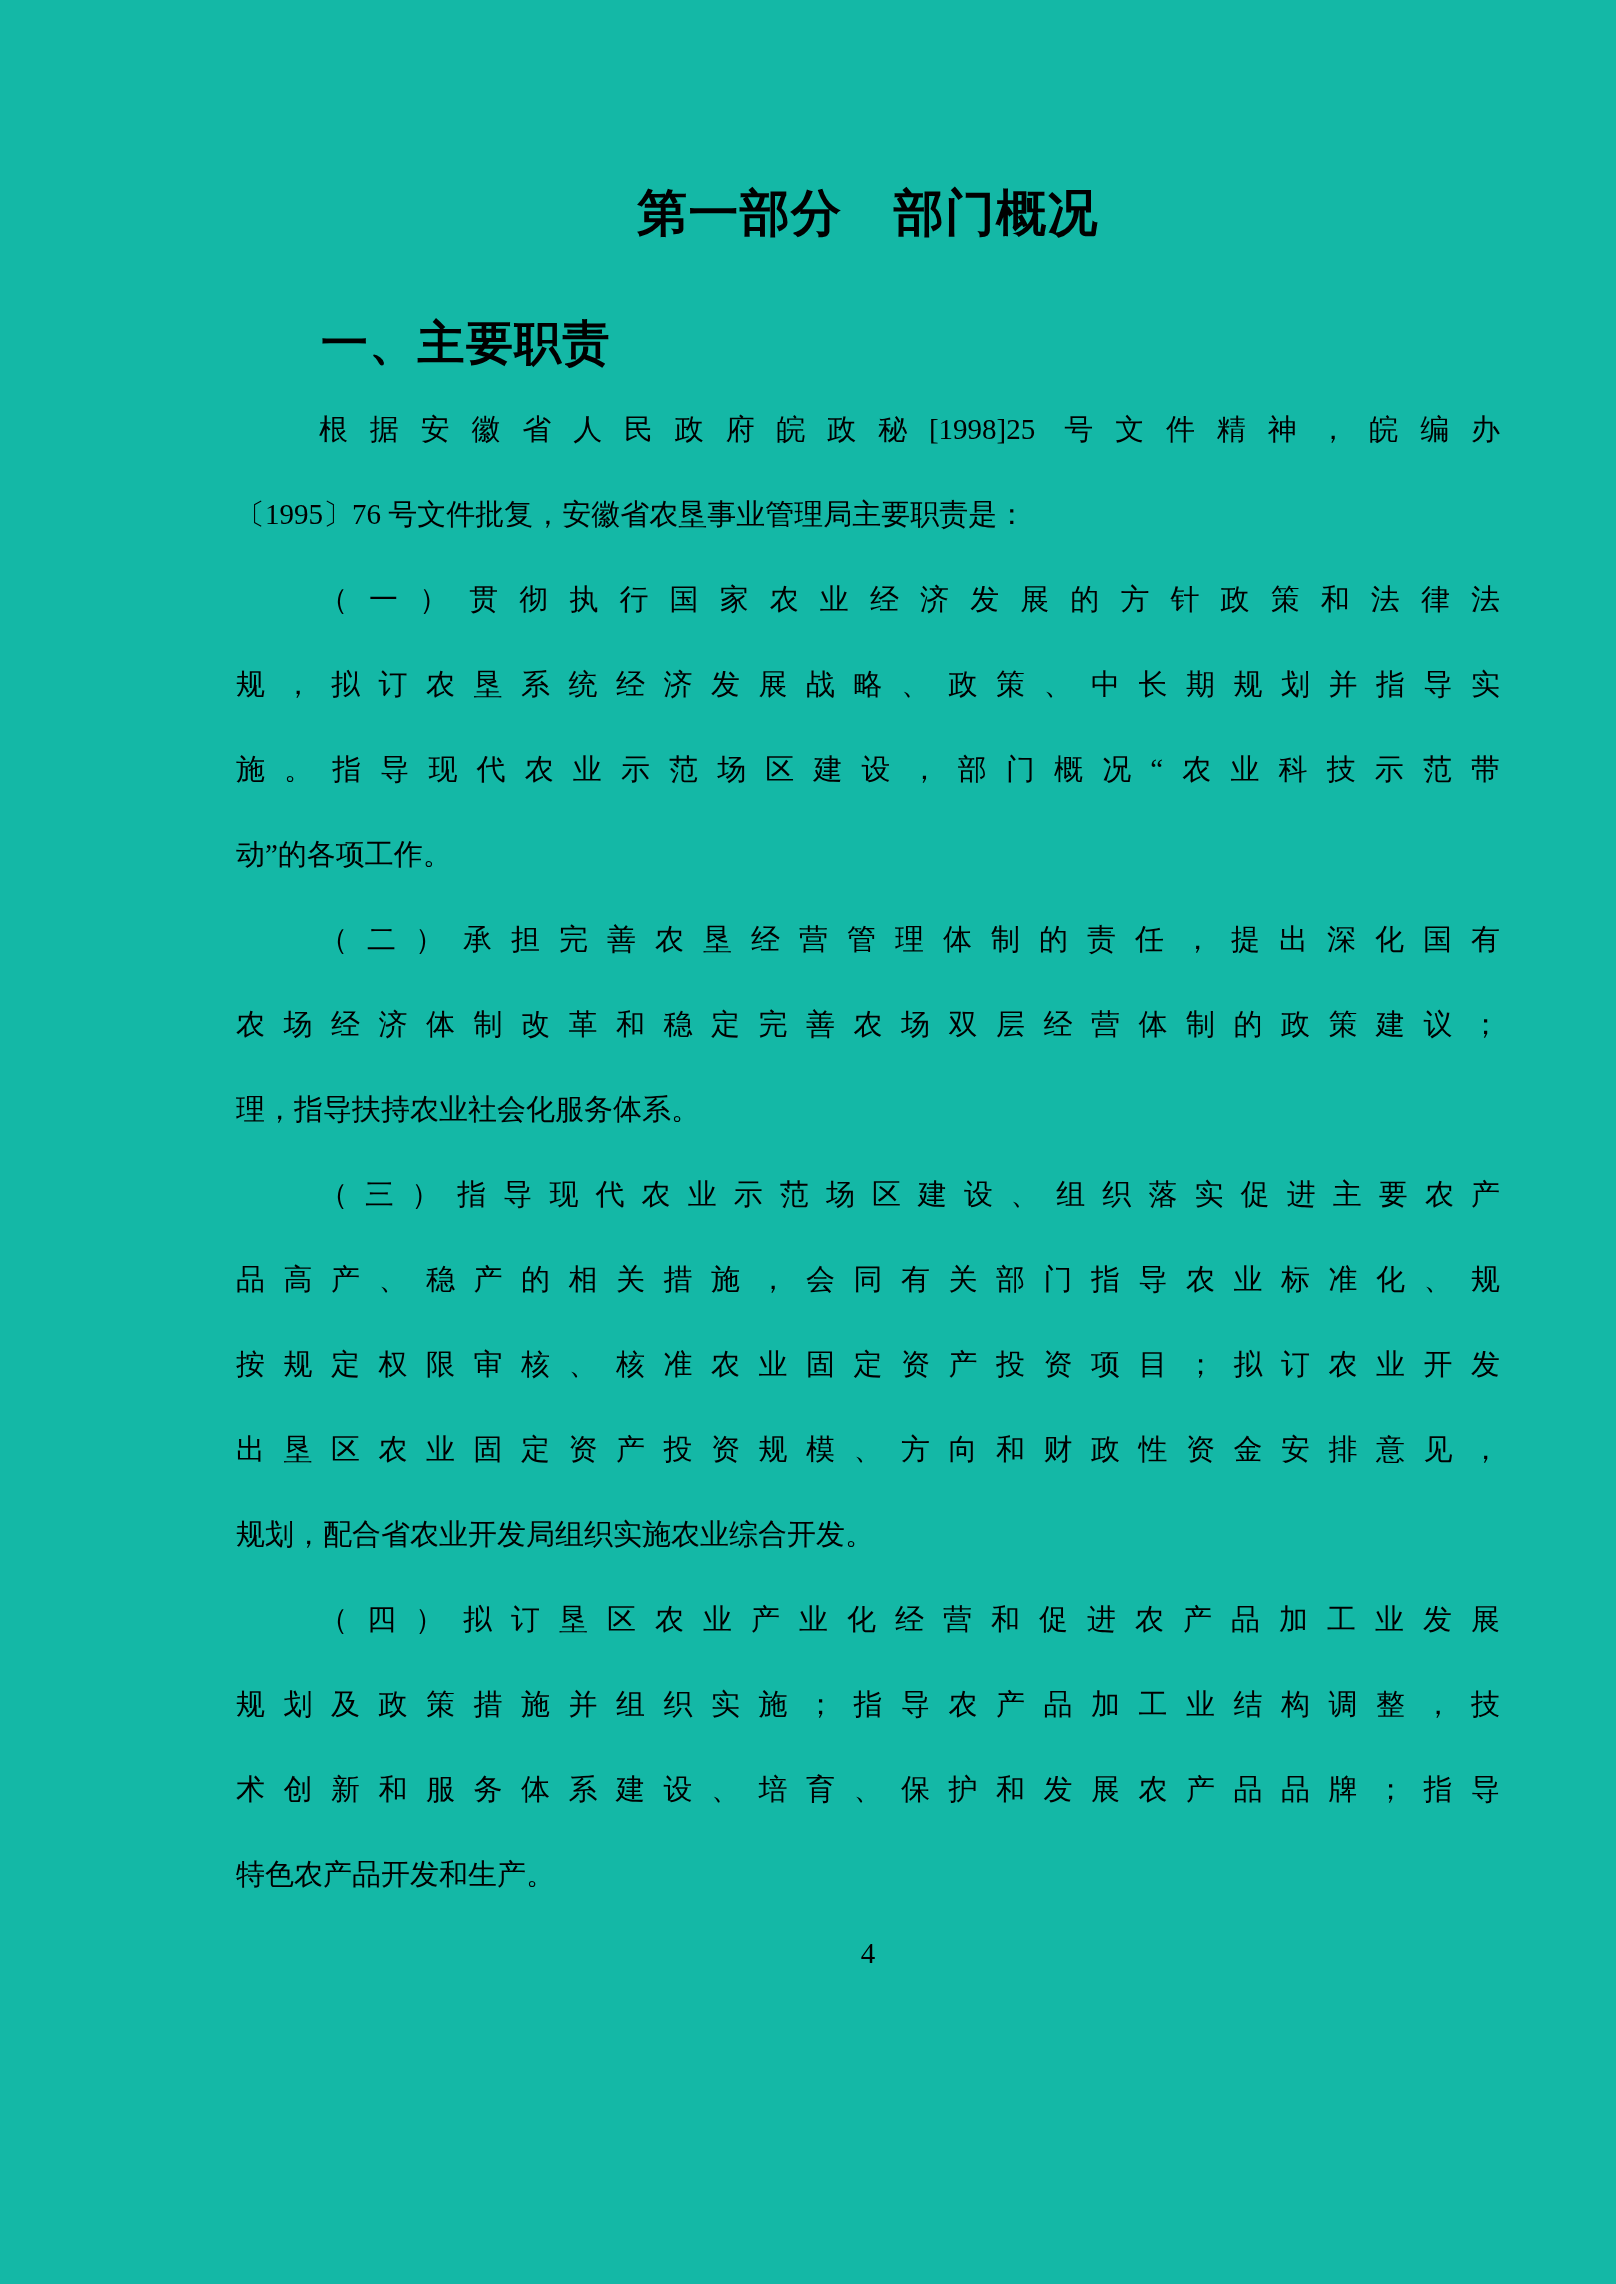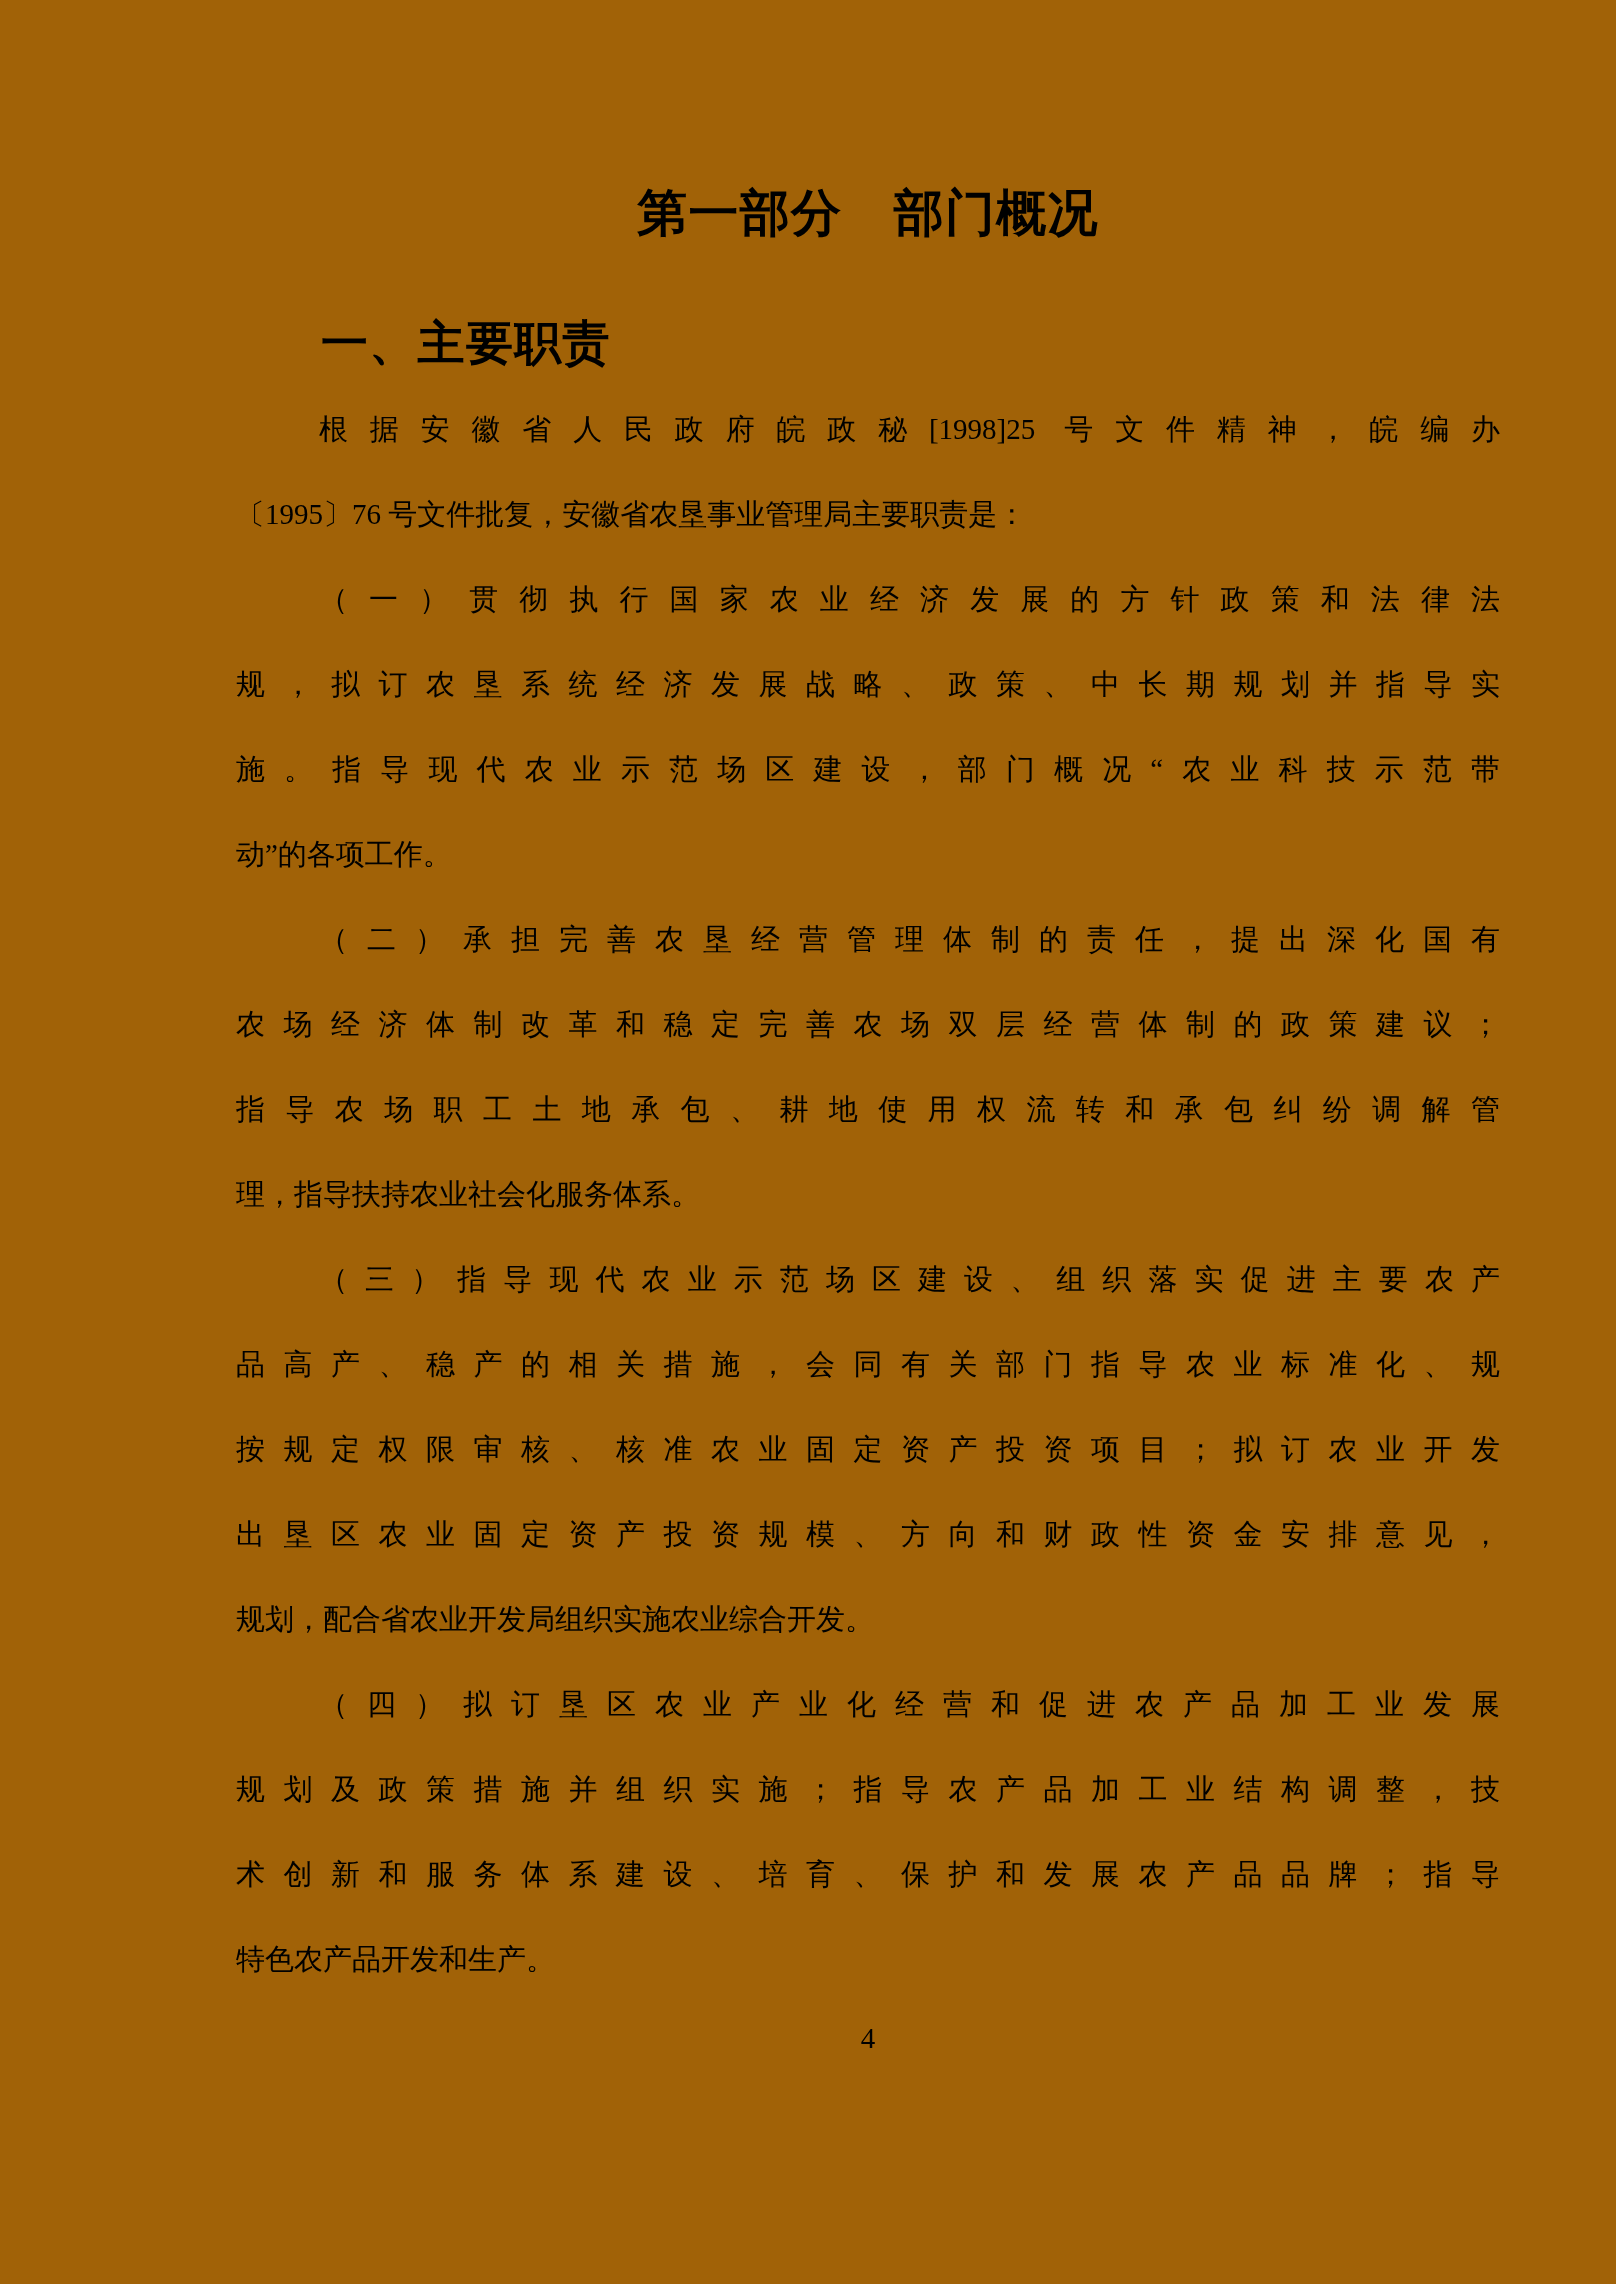--- a/index.html
+++ b/index.html
@@ -4,21 +4,21 @@
 <style>
   html, body {
     margin: 0;
     padding: 0;
     background: #ffffff;
   }
   .page {
     position: relative;
     width: 1616px;
     height: 2284px;
-    background: #a16207;
+    background: #14b8a6;
     box-sizing: border-box;
     padding: 182px 116px 0 236px;
     color: #000000;
     font-family: "Liberation Serif", "DejaVu Serif", serif;
     overflow: hidden;
   }
   .doc-title {
     font-family: "Liberation Sans", "DejaVu Sans", sans-serif;
     font-weight: 700;
     font-size: 50px;
@@ -77,21 +77,20 @@
     <span class="line indent">根据安徽省人民政府皖政秘[1998]25 号文件精神，皖编办</span>
     <span class="line last">〔1995〕76 号文件批复，安徽省农垦事业管理局主要职责是：</span>
 
     <span class="line indent">（一）贯彻执行国家农业经济发展的方针政策和法律法</span>
     <span class="line">规，拟订农垦系统经济发展战略、政策、中长期规划并指导实</span>
     <span class="line">施。指导现代农业示范场区建设，部门概况“农业科技示范带</span>
     <span class="line last">动”的各项工作。</span>
 
     <span class="line indent">（二）承担完善农垦经营管理体制的责任，提出深化国有</span>
     <span class="line">农场经济体制改革和稳定完善农场双层经营体制的政策建议；</span>
-    <span class="line">指导农场职工土地承包、耕地使用权流转和承包纠纷调解管</span>
     <span class="line last">理，指导扶持农业社会化服务体系。</span>
 
     <span class="line indent">（三）指导现代农业示范场区建设、组织落实促进主要农产</span>
     <span class="line">品高产、稳产的相关措施，会同有关部门指导农业标准化、规</span>
     <span class="line">按规定权限审核、核准农业固定资产投资项目；拟订农业开发</span>
     <span class="line">出垦区农业固定资产投资规模、方向和财政性资金安排意见，</span>
     <span class="line last">规划，配合省农业开发局组织实施农业综合开发。</span>
 
     <span class="line indent">（四）拟订垦区农业产业化经营和促进农产品加工业发展</span>
     <span class="line">规划及政策措施并组织实施；指导农产品加工业结构调整，技</span>

